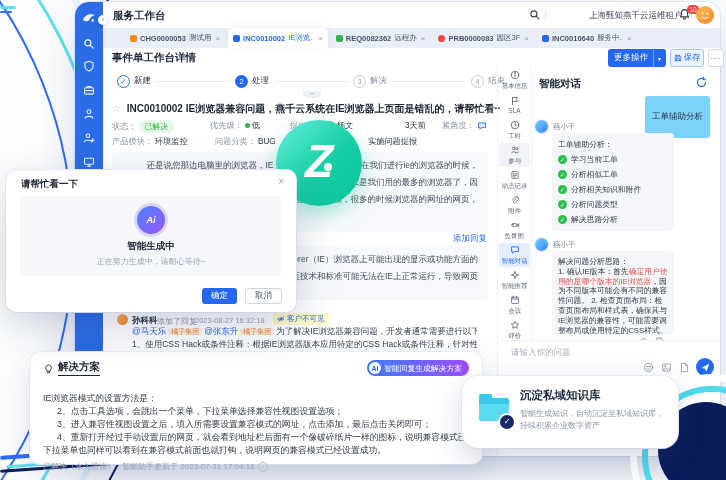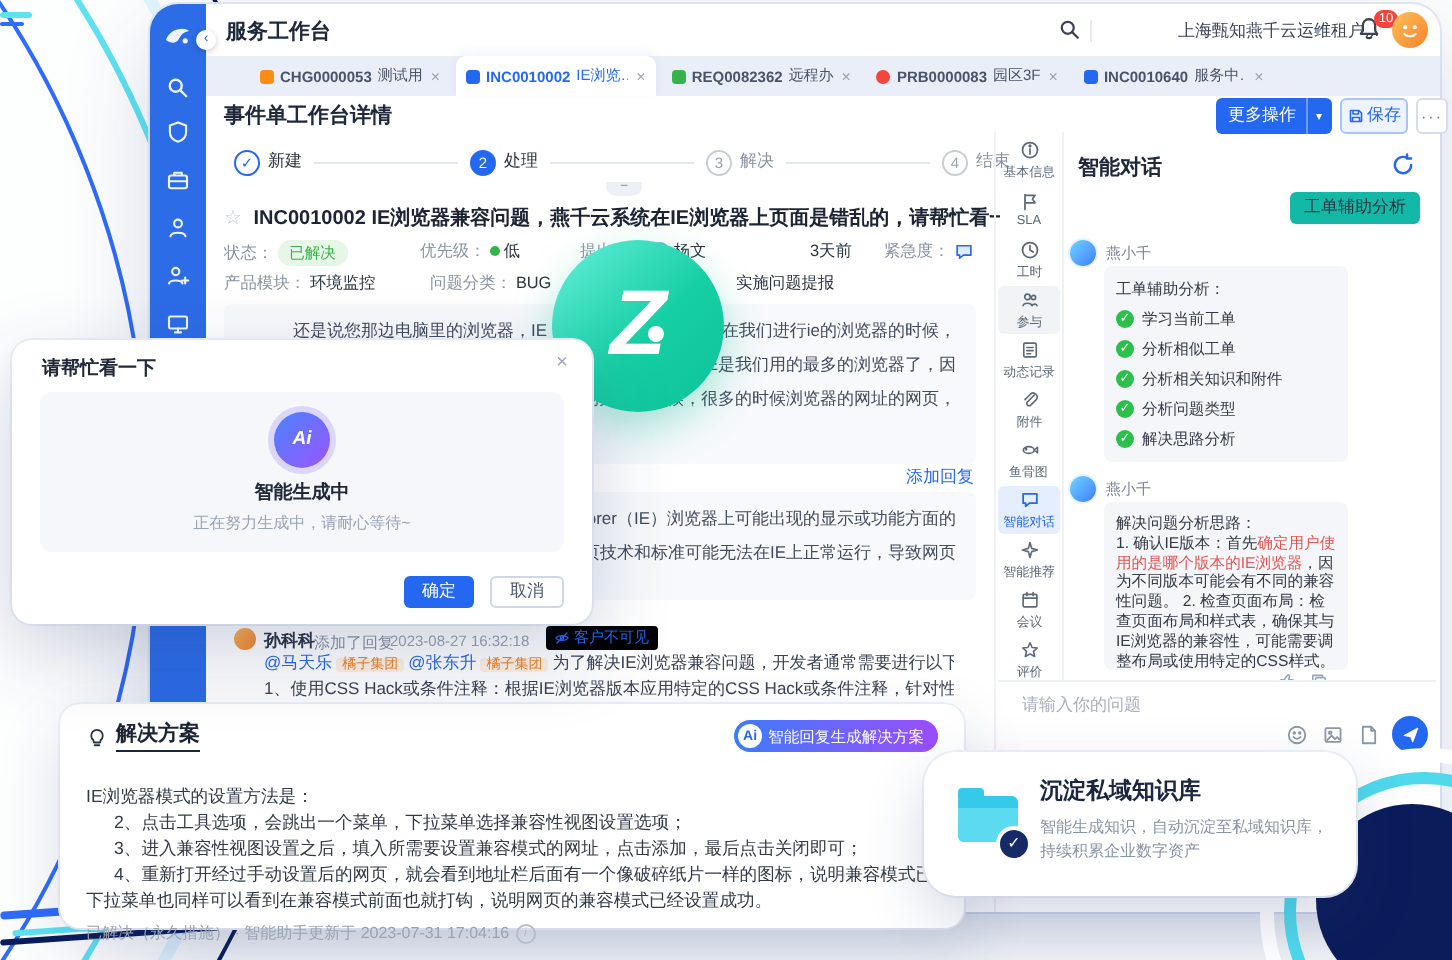--- a/index.html
+++ b/index.html
@@ -60,35 +60,35 @@
   .mini-av{width:10px;height:10px;border-radius:50%;background:#7fa8e0;display:inline-block;}
   
   .gbox{position:absolute;left:37px;background:#f7f9fc;border-radius:4px;overflow:hidden;width:376px;}
   .gline{position:absolute;right:10px;white-space:nowrap;font-size:8.5px;color:#424a5c;}
   .add-reply{position:absolute;left:378px;top:231px;font-size:8.5px;color:#2468f2;}
   
   .r-av{position:absolute;left:42px;top:312px;width:11px;height:11px;border-radius:50%;background:linear-gradient(135deg,#ffb65a,#f0822a);}
   .r-author{position:absolute;left:57px;top:313px;font-size:8.5px;font-weight:bold;color:#2c3442;}
   .r-action{position:absolute;left:82px;top:314px;font-size:8px;color:#8a93a3;}
   .r-time{position:absolute;left:120px;top:314px;font-size:7.5px;color:#9aa3b2;}
-  .r-chip{position:absolute;left:198px;top:311px;background:#000000;border-radius:2px;padding:1px 4px;font-size:7.5px;color:#2468f2;display:flex;align-items:center;gap:2px;}
+  .r-chip{position:absolute;left:198px;top:311px;background:#fef9c3;border-radius:2px;padding:1px 4px;font-size:7.5px;color:#2468f2;display:flex;align-items:center;gap:2px;}
   .r-line{position:absolute;left:57px;width:345px;font-size:8.5px;color:#3a4254;white-space:nowrap;overflow:hidden;}
   .mention{color:#2468f2;}
   .orgtag{background:#fff1e3;color:#f0822a;font-size:7px;border-radius:2px;padding:0 3px;margin:0 2px;}
   
   .vdiv{position:absolute;left:422px;top:64px;bottom:0;border-left:1px solid #eef1f5;}
   .strip{position:absolute;left:424px;top:66px;width:31px;display:flex;flex-direction:column;gap:1px;}
   .sitem{height:24px;display:flex;flex-direction:column;align-items:center;justify-content:center;color:#5d6878;border-radius:3px;}
   .sitem .slbl{font-size:6.8px;margin-top:1px;white-space:nowrap;transform:scale(.95);}
   .sitem.on{background:#e4eeff;color:#2468f2;}
   .sitem.dim{background:#f1f3f7;}
   .chat{position:absolute;left:456px;right:2px;top:64px;bottom:0;border-left:1px solid #eef1f5;}
   .chat-title{position:absolute;left:7px;top:11px;font-size:10.5px;font-weight:bold;color:#20293c;}
   .refresh{position:absolute;right:10px;top:10px;color:#2468f2;}
-  .ubub{position:absolute;right:8px;top:30px;background:#14b8a6;border-radius:3px;padding:2px 7px;font-size:8.5px;color:#2c3442;}
+  .ubub{position:absolute;right:8px;top:30px;background:#7dd3fc;border-radius:3px;padding:15px 7px;font-size:8.5px;color:#2c3442;}
   .bot-av{position:absolute;width:13px;height:13px;border-radius:50%;background:linear-gradient(135deg,#6fd6ff,#3f7dff);box-shadow:0 0 0 1px #e8f1ff;}
   .bot-name{position:absolute;font-size:7.5px;color:#77818f;}
   .bbub{position:absolute;left:20px;background:#f4f6f9;border-radius:4px;padding:6px 6px;font-size:7.8px;color:#333a47;box-sizing:border-box;}
   .chk{display:flex;align-items:center;gap:4px;margin-top:4px;}
   .chk .cc{width:9px;height:9px;border-radius:50%;background:#2bc04c;color:#fff;font-size:6.5px;line-height:9px;text-align:center;flex:none;}
   .ans{line-height:1.26;}
   .red{color:#e8544f;}
   .thumbs{position:absolute;left:107px;top:270px;display:flex;gap:7px;color:#9aa6b5;}
   .input-zone{position:absolute;left:-33px;right:0;top:274px;bottom:0;border-top:1px solid #eef1f5;background:#fff;}
   .chat-input{position:absolute;left:10px;top:5px;width:150px;border:0;outline:0;font-size:8.5px;color:#3a4254;background:transparent;font-family:inherit;}

